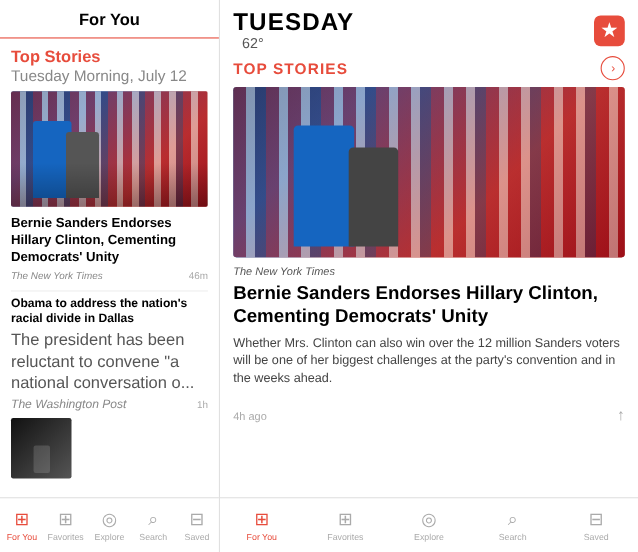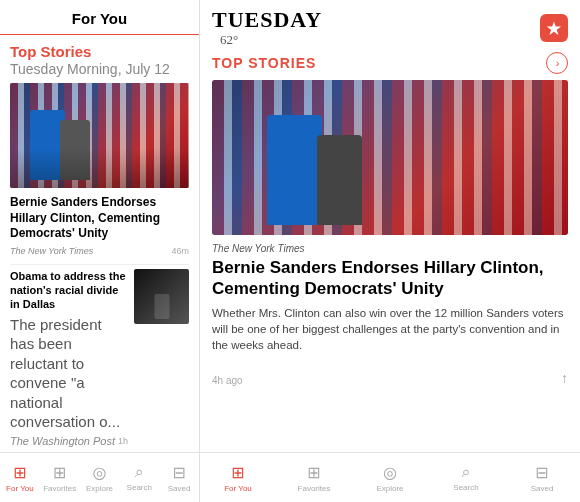--- a/index.html
+++ b/index.html
@@ -130,20 +130,21 @@
     .left-divider {
       height: 1px;
       background: #eee;
       margin: 4px 0;
     }
 
     .left-story-row {
       display: flex;
       gap: 6px;
       margin-bottom: 4px;
+      flex-direction: column;
     }
 
     .left-story-text-block {
       flex: 1;
     }
 
     .left-story-thumb {
       width: 55px;
       height: 55px;
       background: linear-gradient(135deg, #111 0%, #333 50%, #555 100%);
@@ -273,21 +274,20 @@
       color: #fff;
       font-size: 16px;
       font-weight: 900;
     }
 
     .right-header-row {
       display: flex;
       align-items: center;
       padding: 8px 12px 4px;
       position: relative;
-      font-family: Liberation Serif, serif;
     }
 
     .right-content {
       flex: 1;
       overflow: hidden;
       padding: 0 12px 0;
     }
 
     .right-section-row {
       display: flex;

